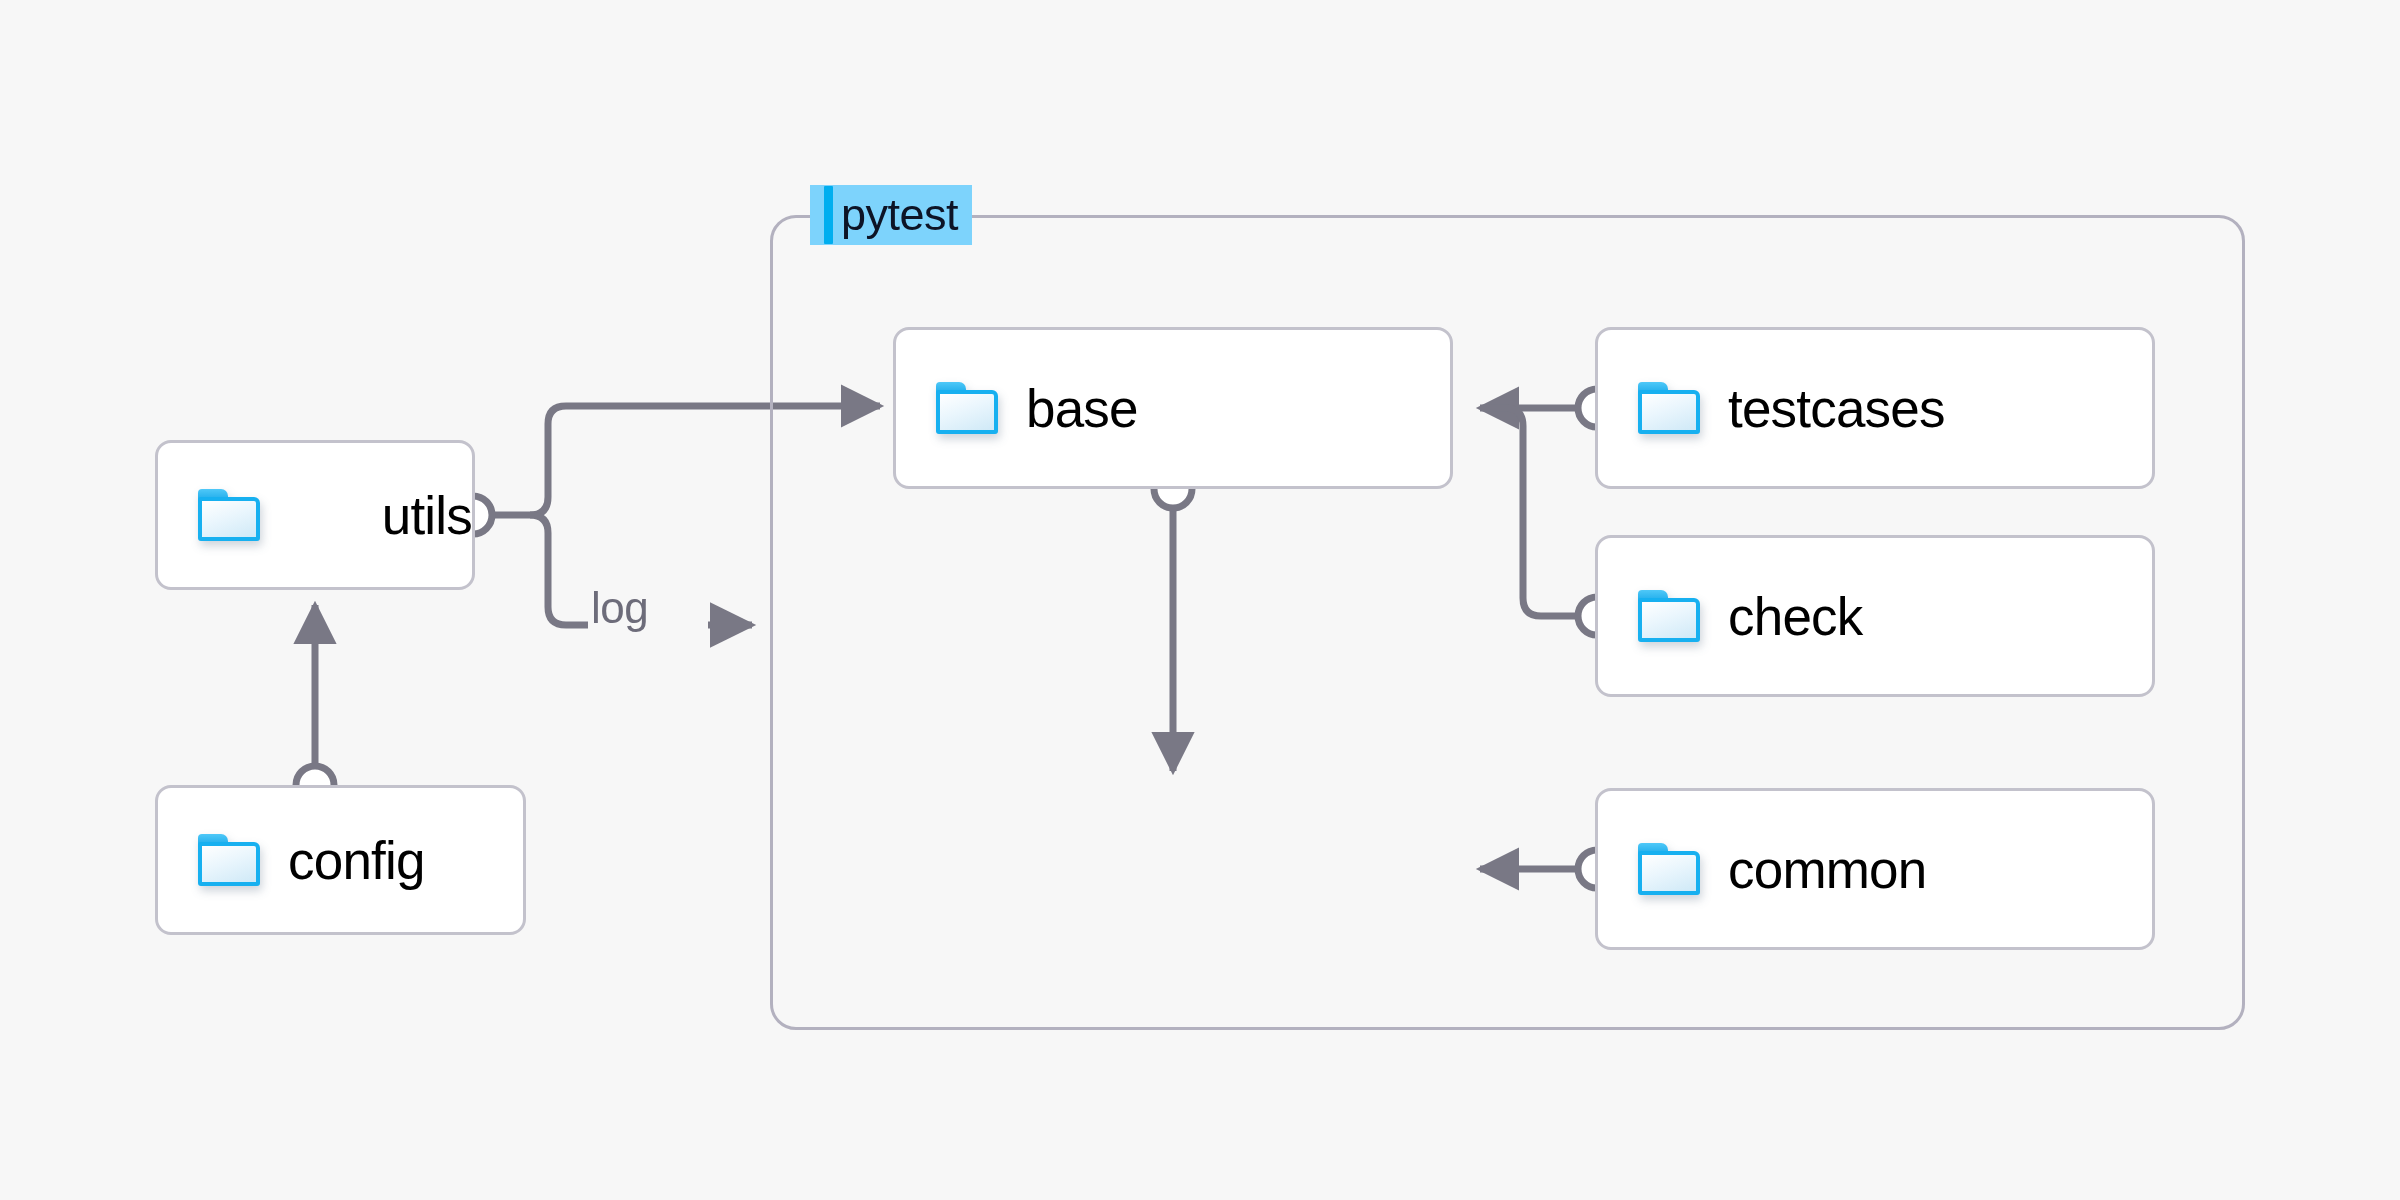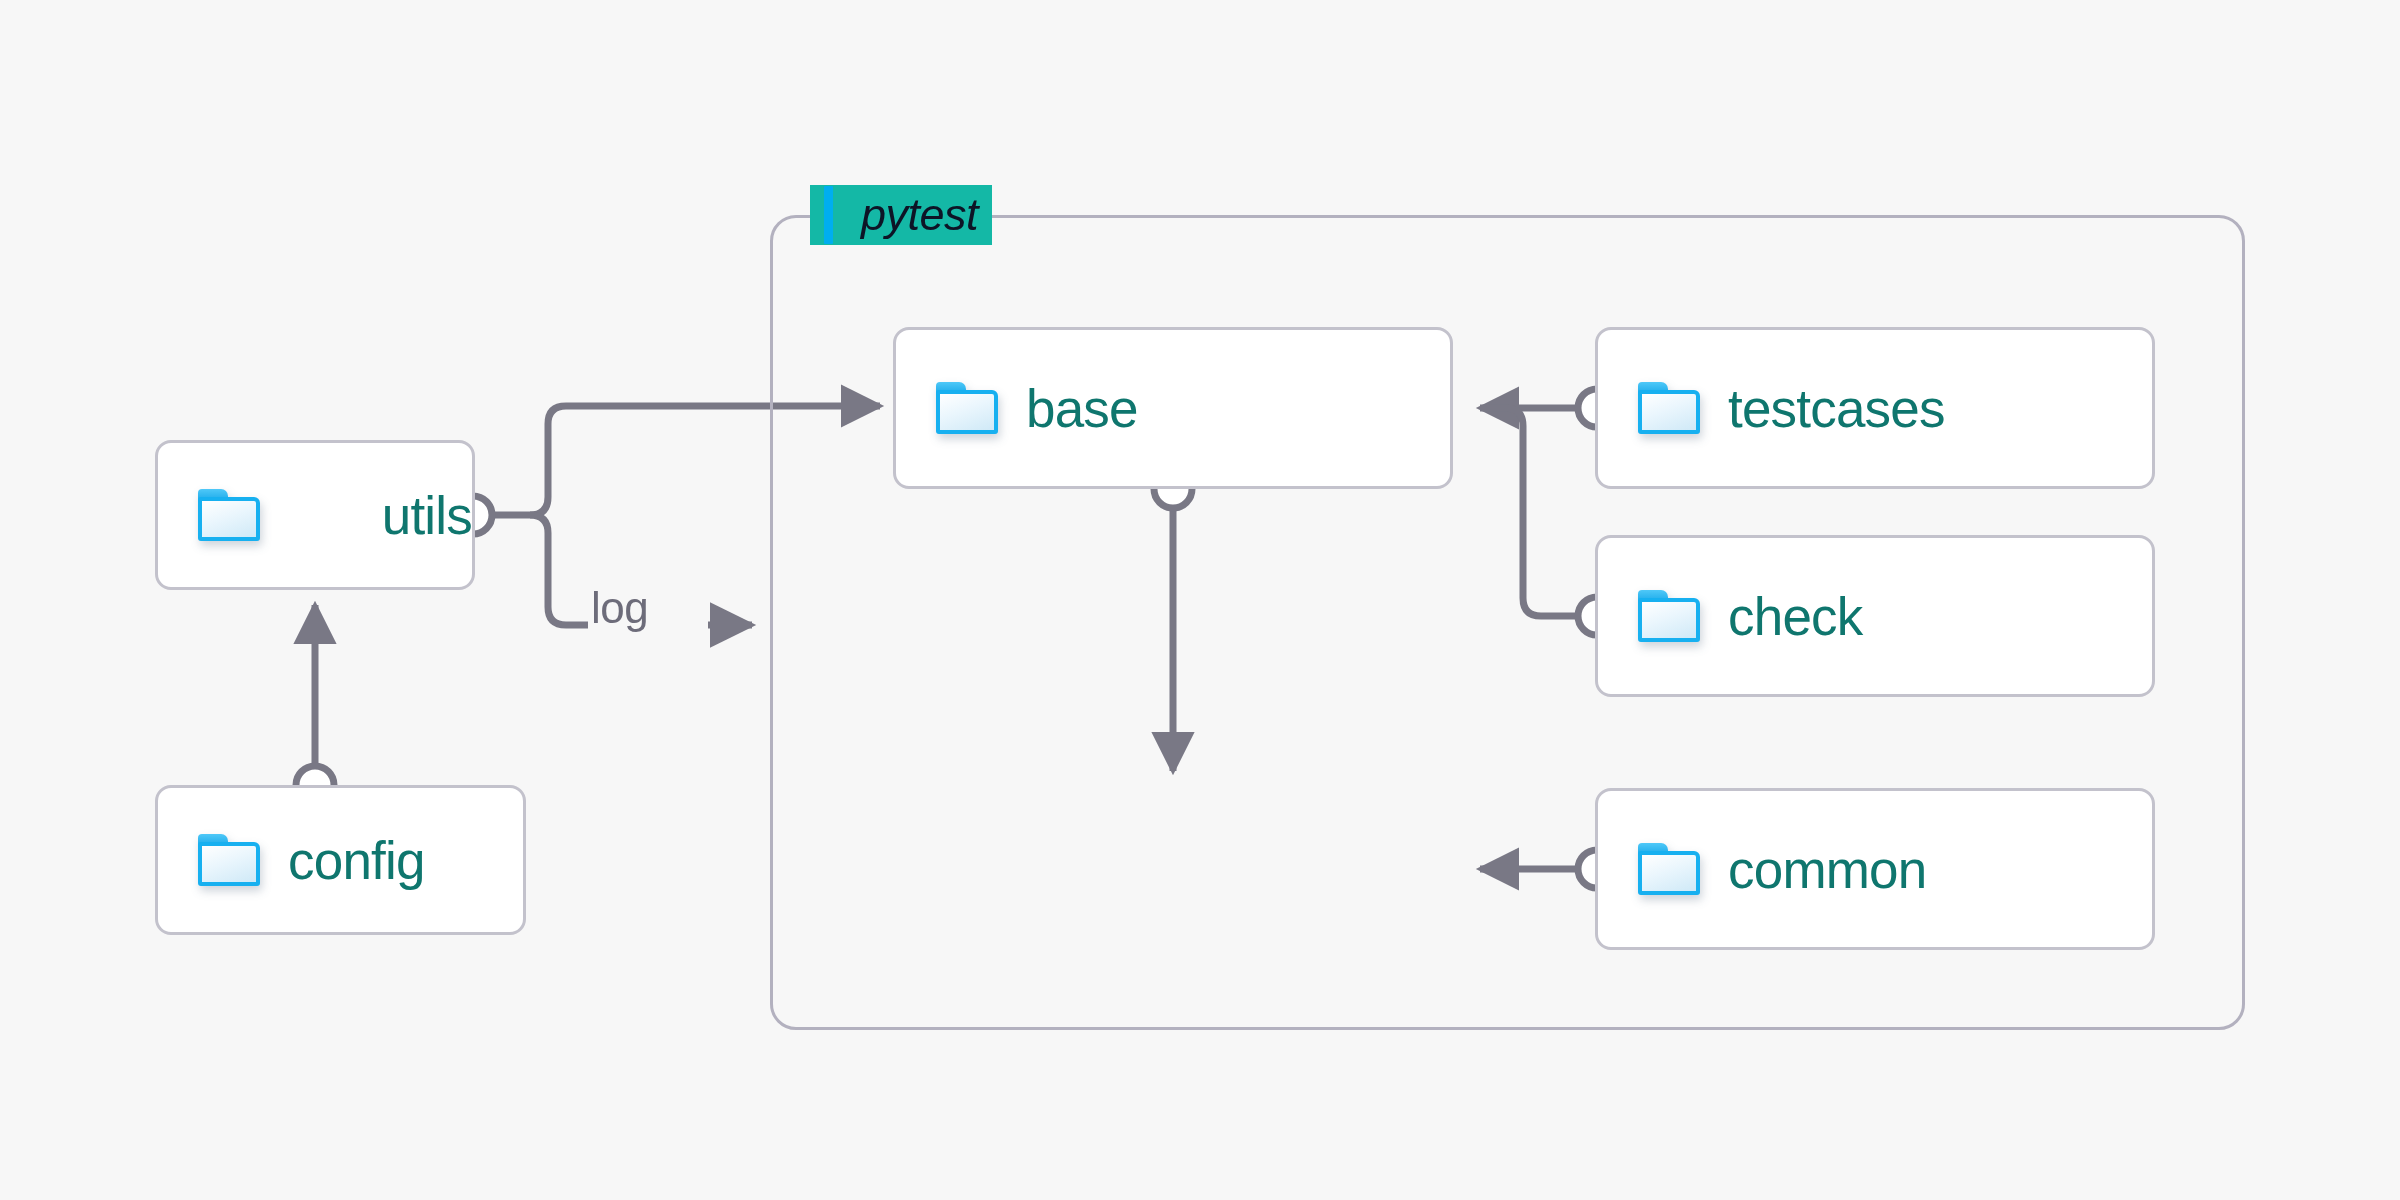--- a/index.html
+++ b/index.html
@@ -33,25 +33,24 @@
     position: absolute;
     box-sizing: border-box;
     border: 3px solid #b3b1bf;
     border-radius: 26px;
     background: transparent;
   }
   .group-label {
     position: absolute;
     display: flex;
     align-items: center;
-    gap: 28px;
-    background: #14b8a6;
+    gap: 8px;
+    background: #7dd3fc;
     padding: 0 14px;
     height: 60px;
-    font-style: italic;
   }
   .group-label .accent-bar {
     width: 9px;
     height: 58px;
     background: #00aeef;
     border-radius: 1px;
   }
   .group-label .group-title {
     font-size: 45px;
     color: #0d1426;
@@ -66,21 +65,21 @@
     background: #ffffff;
     border: 3px solid #c3c2cc;
     border-radius: 16px;
     display: flex;
     align-items: center;
     padding-left: 40px;
     gap: 28px;
   }
   .node-label {
     font-size: 53px;
-    color: #0f766e;
+    color: #000000;
     letter-spacing: -0.8px;
     white-space: nowrap;
   }
 
   
   .folder-icon {
     width: 62px;
     height: 52px;
     position: relative;
     flex: none;

